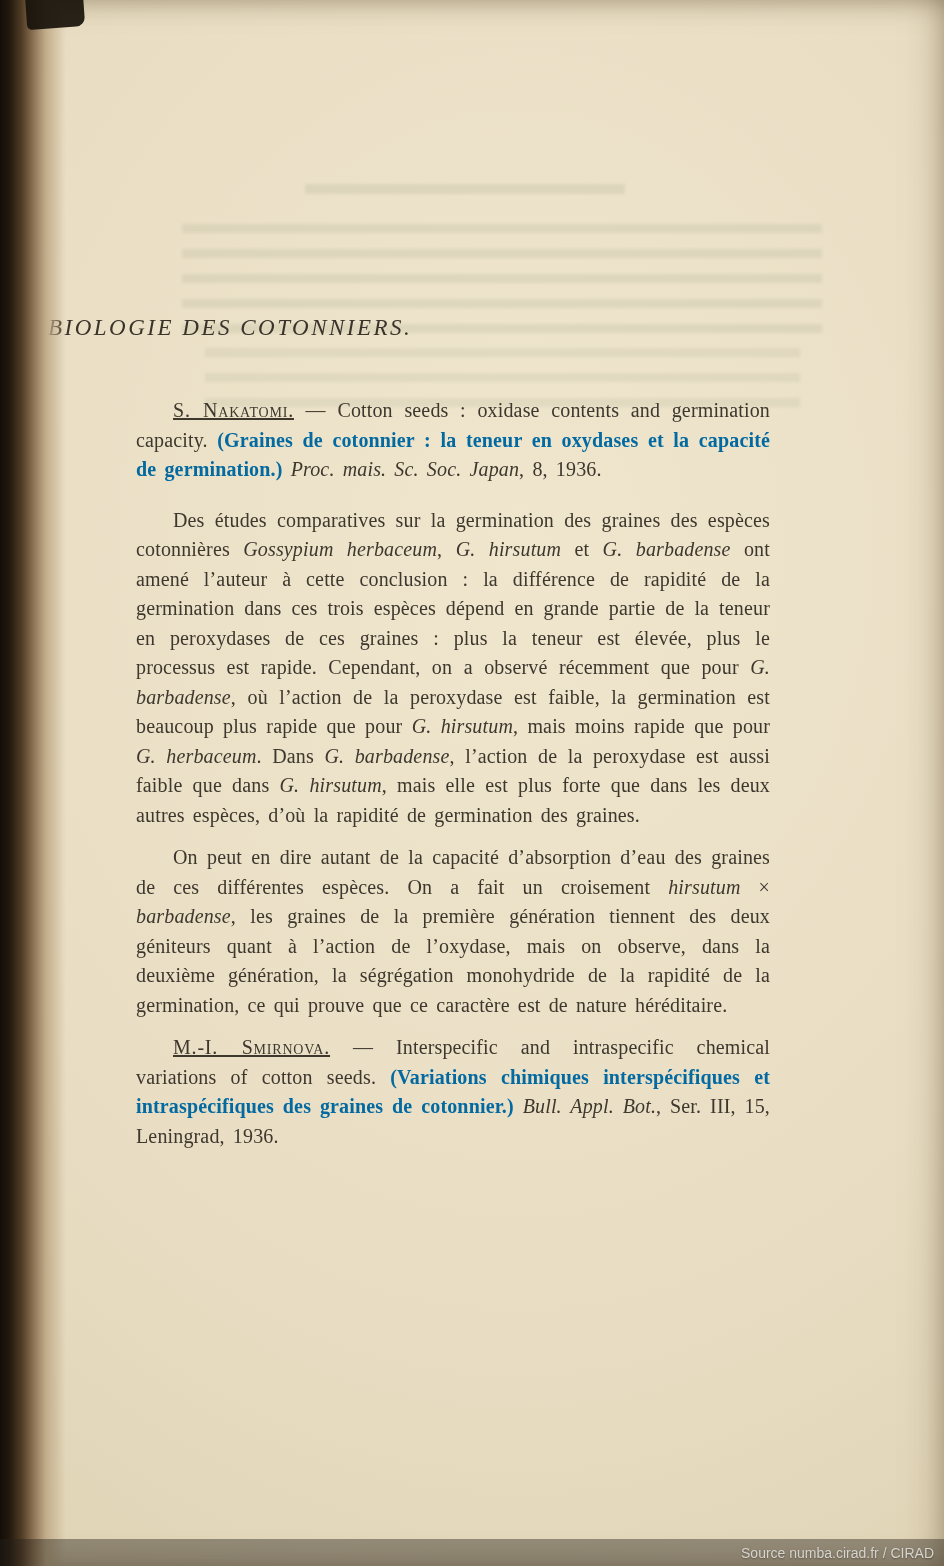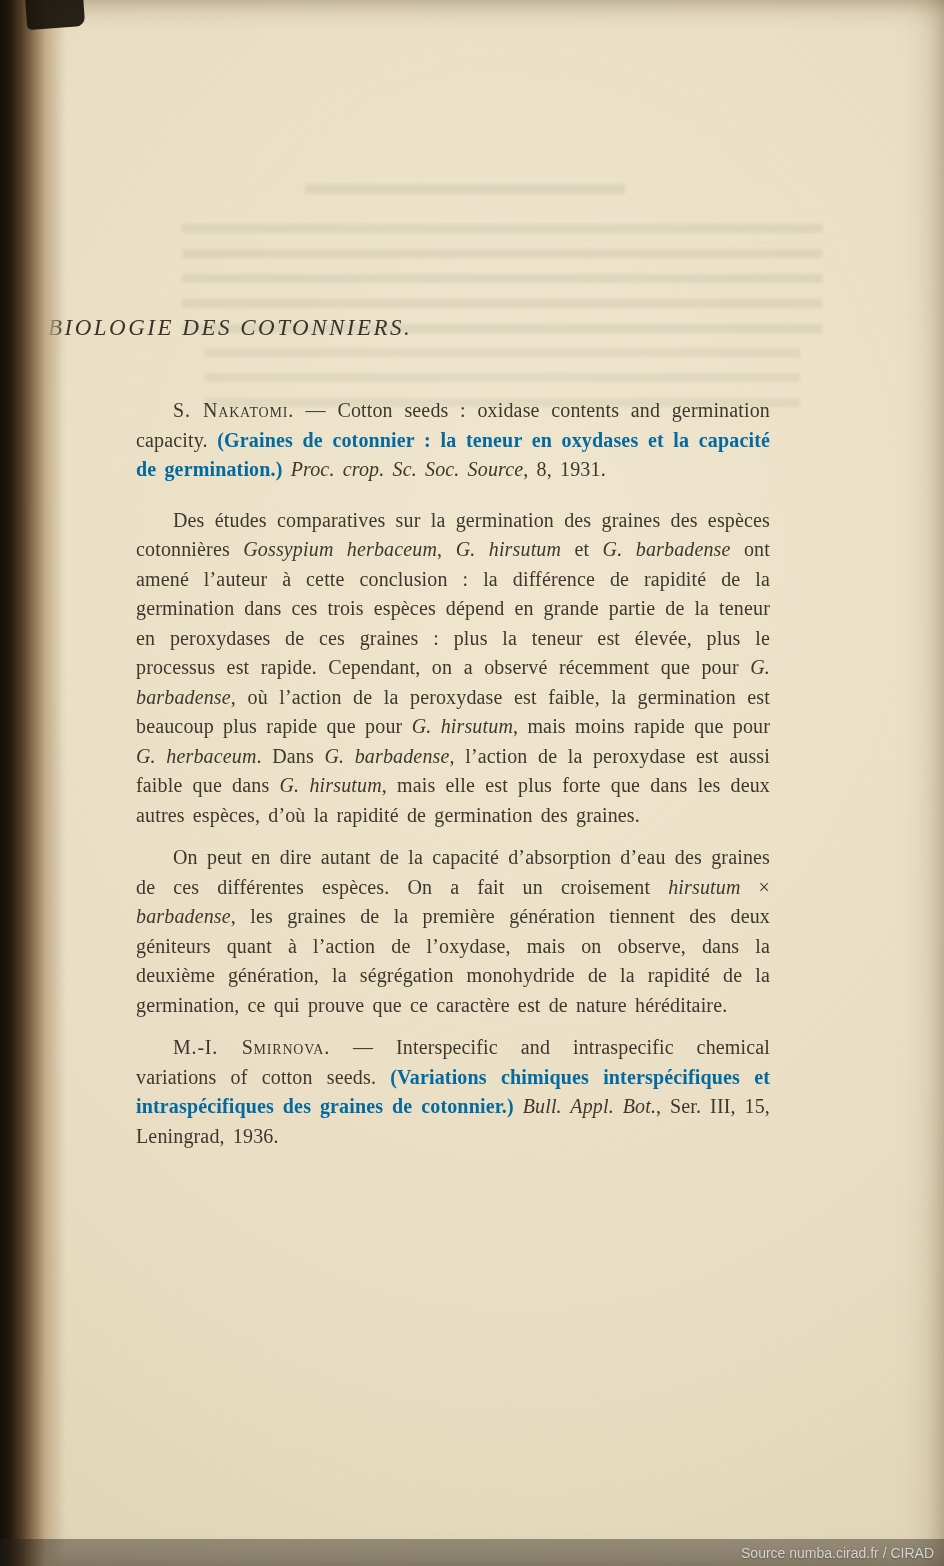--- a/index.html
+++ b/index.html
@@ -89,21 +89,21 @@
     text-align: justify;
     text-indent: 37px;
     word-spacing: 3px;
     letter-spacing: 0.15px;
     margin: 0 0 13px 0;
   }
   .ref { margin-bottom: 21px; }
   .entry-2 { display: block; }
   .st-b { font-weight: 700; color: #0369a1; }
   .st-i { font-style: italic; }
-  .st-sc { font-variant: small-caps; letter-spacing: 0.8px; }
+  .st-sc { font-variant: small-caps; letter-spacing: 0.8px; text-decoration: underline; }
   .footer-bar {
     position: absolute;
     left: 0; right: 0; bottom: 0;
     height: 27px;
     background: rgba(38, 33, 26, 0.42);
     display: flex;
     align-items: center;
     justify-content: flex-end;
     padding-right: 10px;
     box-sizing: border-box;
@@ -123,21 +123,21 @@
   <div class="paper"></div>
 
   <div class="ghost ghost-title"></div>
   <div class="ghost ghost-block-1"></div>
   <div class="ghost ghost-block-2"></div>
 
   <div class="content">
     <h1 class="heading">BIOLOGIE DES COTONNIERS.</h1>
 
     <section class="entry">
-      <p class="ref"><span class="st-sc">S. Nakatomi.</span><span> — Cotton seeds : oxidase contents and germination capacity. </span><span class="st-b">(Graines de cotonnier : la teneur en oxydases et la capacité de germination.) </span><span class="st-i">Proc. crop. Sc. Soc. Source</span><span>, 8, 1931.</span></p>
+      <p class="ref"><span class="st-sc">S. Nakatomi.</span><span> — Cotton seeds : oxidase contents and germination capacity. </span><span class="st-b">(Graines de cotonnier : la teneur en oxydases et la capacité de germination.) </span><span class="st-i">Proc. mais. Sc. Soc. Japan</span><span>, 8, 1936.</span></p>
       <p class="body-para"><span>Des études comparatives sur la germination des graines des espèces cotonnières </span><span class="st-i">Gossypium herbaceum</span><span>, </span><span class="st-i">G. hirsutum</span><span> et </span><span class="st-i">G. barbadense</span><span> ont amené l’auteur à cette conclusion : la différence de rapidité de la germination dans ces trois espèces dépend en grande partie de la teneur en peroxydases de ces graines : plus la teneur est élevée, plus le processus est rapide. Cependant, on a observé récemment que pour </span><span class="st-i">G. barbadense</span><span>, où l’action de la peroxydase est faible, la germination est beaucoup plus rapide que pour </span><span class="st-i">G. hirsutum</span><span>, mais moins rapide que pour </span><span class="st-i">G. herbaceum</span><span>. Dans </span><span class="st-i">G. barbadense</span><span>, l’action de la peroxydase est aussi faible que dans </span><span class="st-i">G. hirsutum</span><span>, mais elle est plus forte que dans les deux autres espèces, d’où la rapidité de germination des graines.</span></p>
       <p class="body-para"><span>On peut en dire autant de la capacité d’absorption d’eau des graines de ces différentes espèces. On a fait un croisement </span><span class="st-i">hirsutum</span><span> × </span><span class="st-i">barbadense</span><span>, les graines de la première génération tiennent des deux géniteurs quant à l’action de l’oxydase, mais on observe, dans la deuxième génération, la ségrégation monohydride de la rapidité de la germination, ce qui prouve que ce caractère est de nature héréditaire.</span></p>
     </section>
 
     <section class="entry entry-2">
       <p class="ref"><span class="st-sc">M.-I. Smirnova.</span><span> — Interspecific and intraspecific chemical variations of cotton seeds. </span><span class="st-b">(Variations chimiques interspécifiques et intraspécifiques des graines de cotonnier.) </span><span class="st-i">Bull. Appl. Bot.</span><span>, Ser. III, 15, Leningrad, 1936.</span></p>
     </section>
   </div>
 
   <div class="spine"></div>

